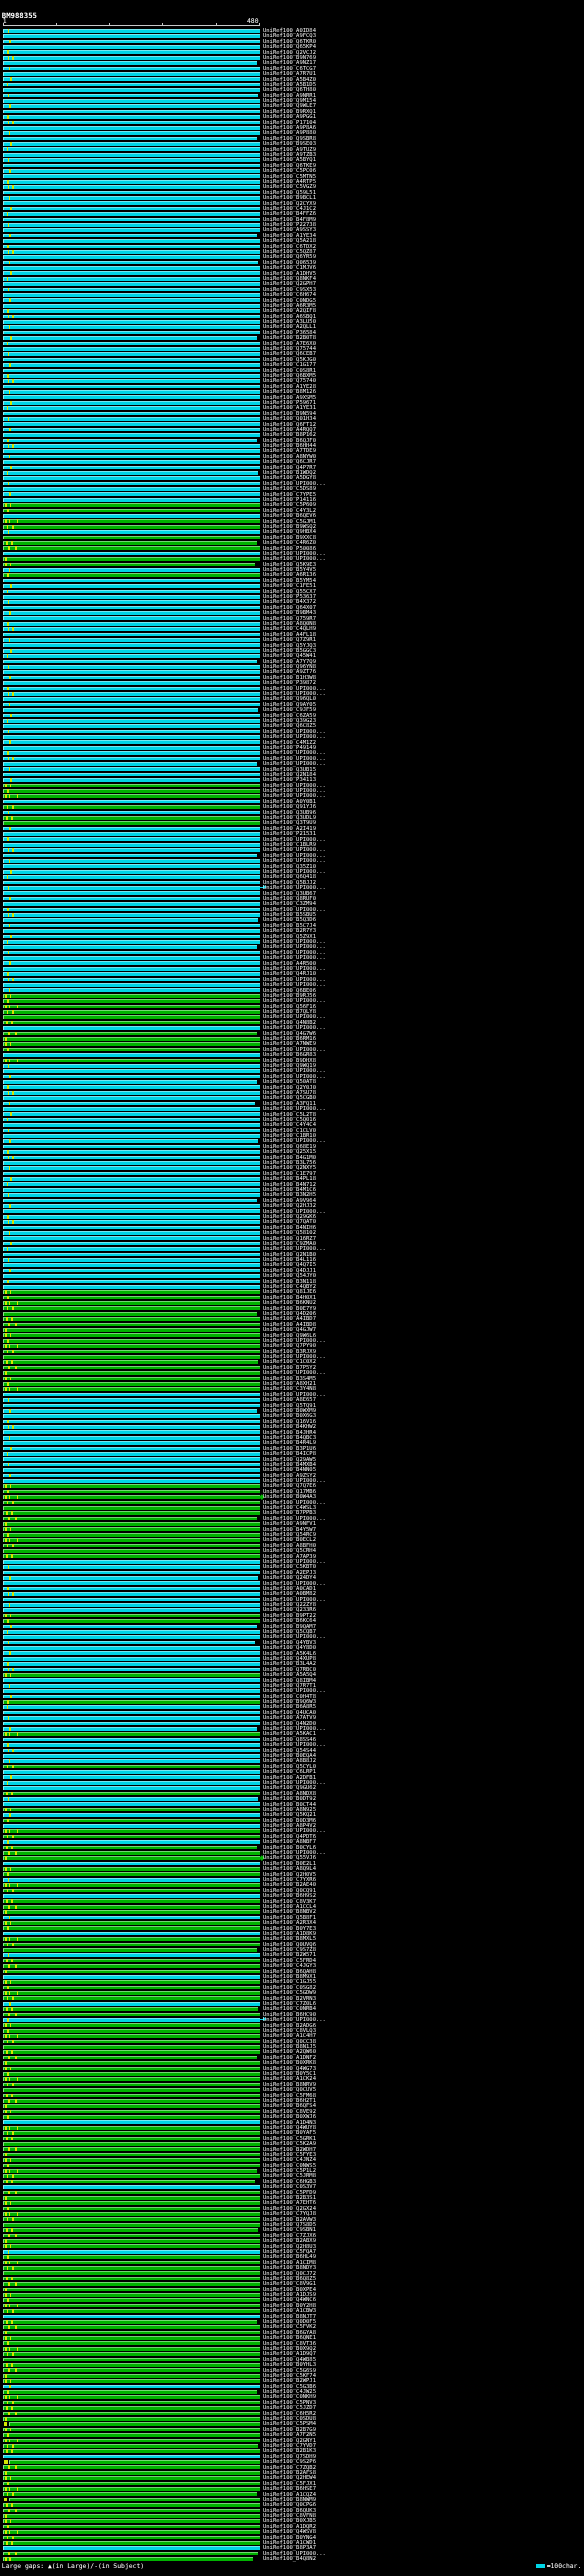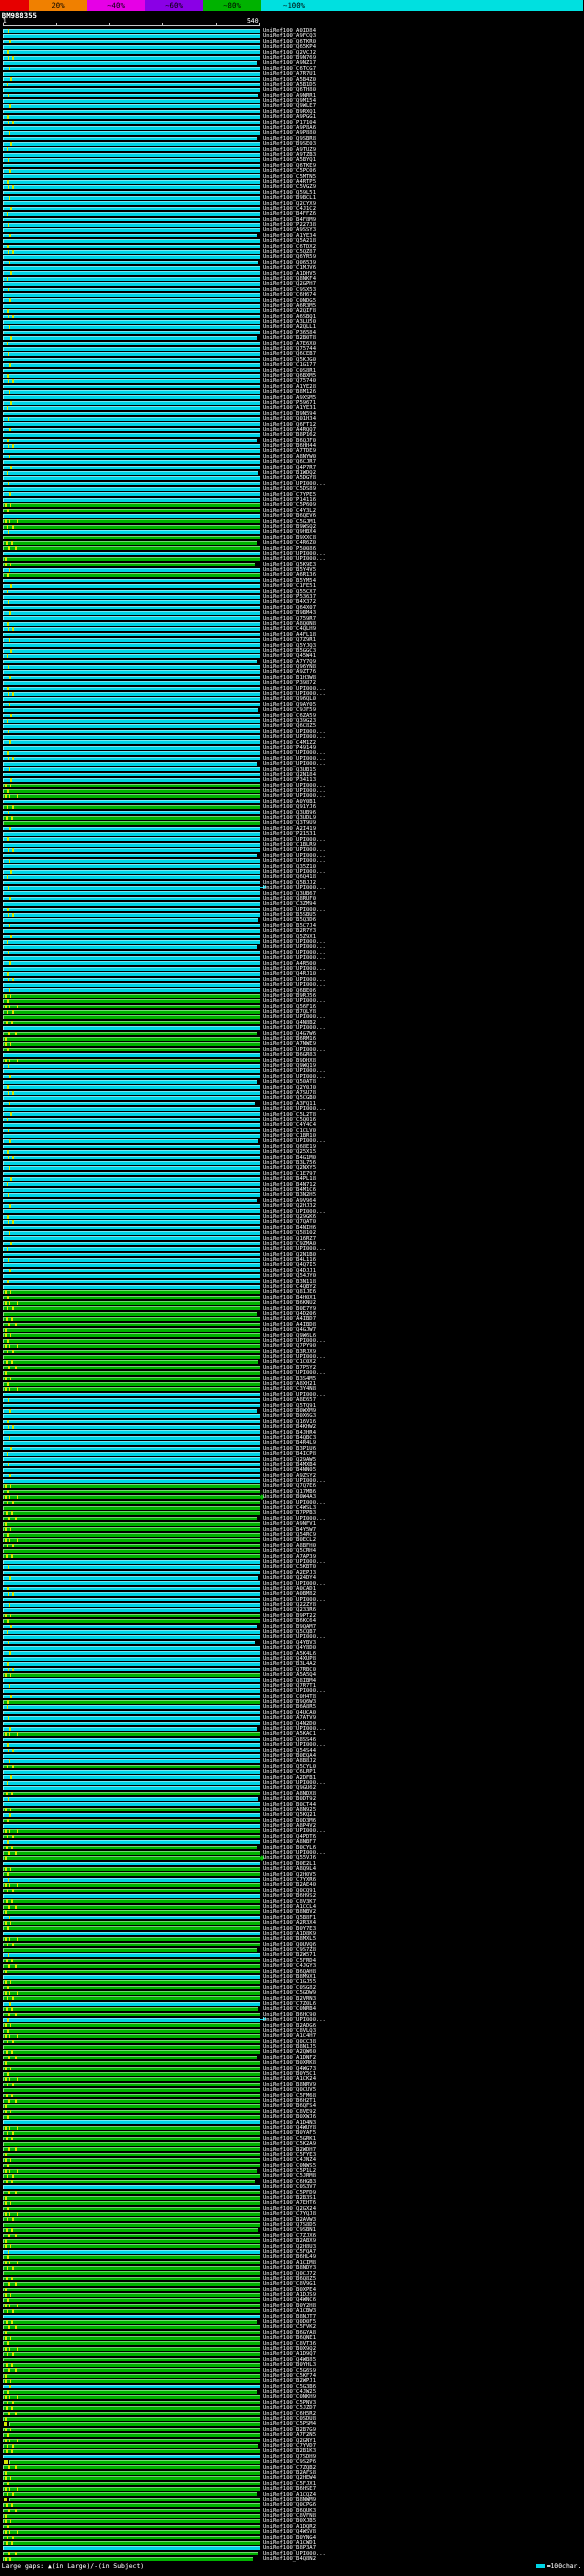--- a/index.html
+++ b/index.html
@@ -37,43 +37,25 @@
   
   .footer-left{position:absolute;top:2562px;left:1.8px;color:#fff;font-size:6.4px;line-height:8.2px;}
   .footer-right{position:absolute;top:2562px;right:3.7px;color:#fff;font-size:6.4px;line-height:8.2px;
                 display:flex;align-items:center;gap:1.8px;}
   .swatch{display:inline-block;width:9.1px;height:4.6px;}
 </style>
 </head>
 <body>
 
 <div class="page">
-  <div class="scalebar">
-      <div class="seg" style="width: 29px; background: rgb(230, 0, 0);"></div>
-      <div class="seg" style="width: 58px; background: rgb(240, 128, 0);">
-        <span>20%</span>
-      </div>
-      <div class="seg" style="width: 58px; background: rgb(230, 0, 230);">
-        <span>~40%</span>
-      </div>
-      <div class="seg" style="width: 58px; background: rgb(138, 0, 230);">
-        <span>~60%</span>
-      </div>
-      <div class="seg" style="width: 58px; background: rgb(0, 178, 0);">
-        <span>~80%</span>
-      </div>
-      <div class="seg seg-last" style="width: 322px; background: rgb(0, 224, 224);">
-        <span>~100%</span>
-      </div>
-    </div>
   <div class="query-line">BM988355</div>
   <div class="ruler">
     <div class="ruler-line"></div>
     <span class="rlab rstart">1</span>
-    <span class="rlab rend">540</span>
+    <span class="rlab rend">480</span>
   <div class="rtick" style="left: 2.7px;"></div>
       <div class="rtick" style="left: 56px;"></div>
       <div class="rtick" style="left: 109px;"></div>
       <div class="rtick" style="left: 162px;"></div>
       <div class="rtick" style="left: 216px;"></div>
       <div class="rtick" style="left: 259px;"></div>
     </div>
   <div class="rows">
       <div class="hit-row">
         <div class="bar" style="left: 2.7px; width: 256px; background: rgb(0, 213, 230);"></div>

